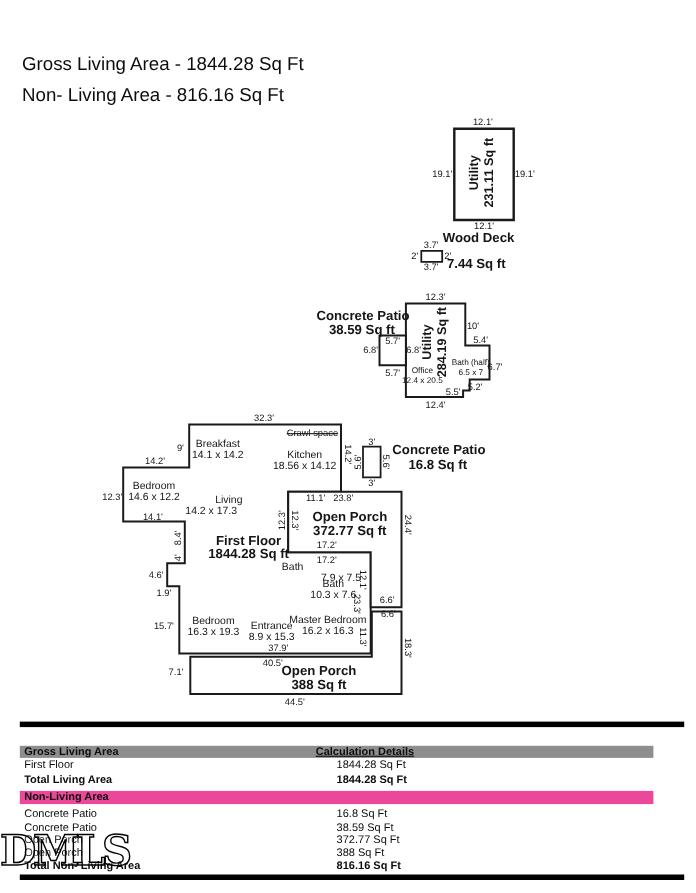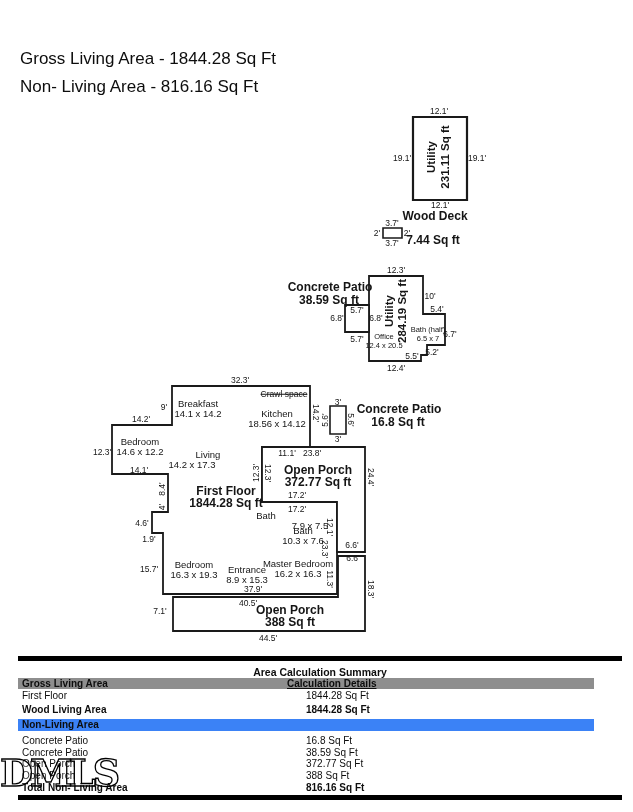--- a/index.html
+++ b/index.html
@@ -145,35 +145,34 @@
       <span class="lb r" style="left: 247px; top: 570px;">Entrance</span>
       <span class="lb r" style="left: 247px; top: 580px;">8.9 x 15.3</span>
       <span class="lb r" style="left: 298px; top: 564px;">Master Bedroom</span>
       <span class="lb r" style="left: 298px; top: 574px;">16.2 x 16.3</span>
       <span class="lb t" style="left: 290px; top: 610px;">Open Porch</span>
       <span class="lb t" style="left: 290px; top: 622px;">388 Sq ft</span>
     </div>
 
   <div id="areatable">
     <div class="bar" style="top:0;"></div>
-    <div id="tbl-title">Area Calculation Summary</div>
     <div id="tbl-rows">
         <div class="trow section" style="top: 22px; height: 11px; line-height: 11px; background: rgb(142, 142, 142);">
           <span class="cl">Gross Living Area</span>
           <span class="cr">Calculation Details</span>
         </div>
         <div class="trow" style="top: 34px; height: 12px; line-height: 12px;">
           <span class="cl">First Floor</span>
           <span class="cr">1844.28 Sq Ft</span>
         </div>
         <div class="trow bold" style="top: 47.5px; height: 12px; line-height: 12px;">
-          <span class="cl">Wood Living Area</span>
+          <span class="cl">Total Living Area</span>
           <span class="cr">1844.28 Sq Ft</span>
         </div>
-        <div class="trow section" style="top: 63px; height: 12px; line-height: 12px; background: #3b82f6;">
+        <div class="trow section" style="top: 63px; height: 12px; line-height: 12px; background: #ec4899;">
           <span class="cl">Non-Living Area</span>
           <span class="cr"></span>
         </div>
         <div class="trow" style="top: 79px; height: 12px; line-height: 12px;">
           <span class="cl">Concrete Patio</span>
           <span class="cr">16.8 Sq Ft</span>
         </div>
         <div class="trow" style="top: 90.5px; height: 12px; line-height: 12px;">
           <span class="cl">Concrete Patio</span>
           <span class="cr">38.59 Sq Ft</span>

